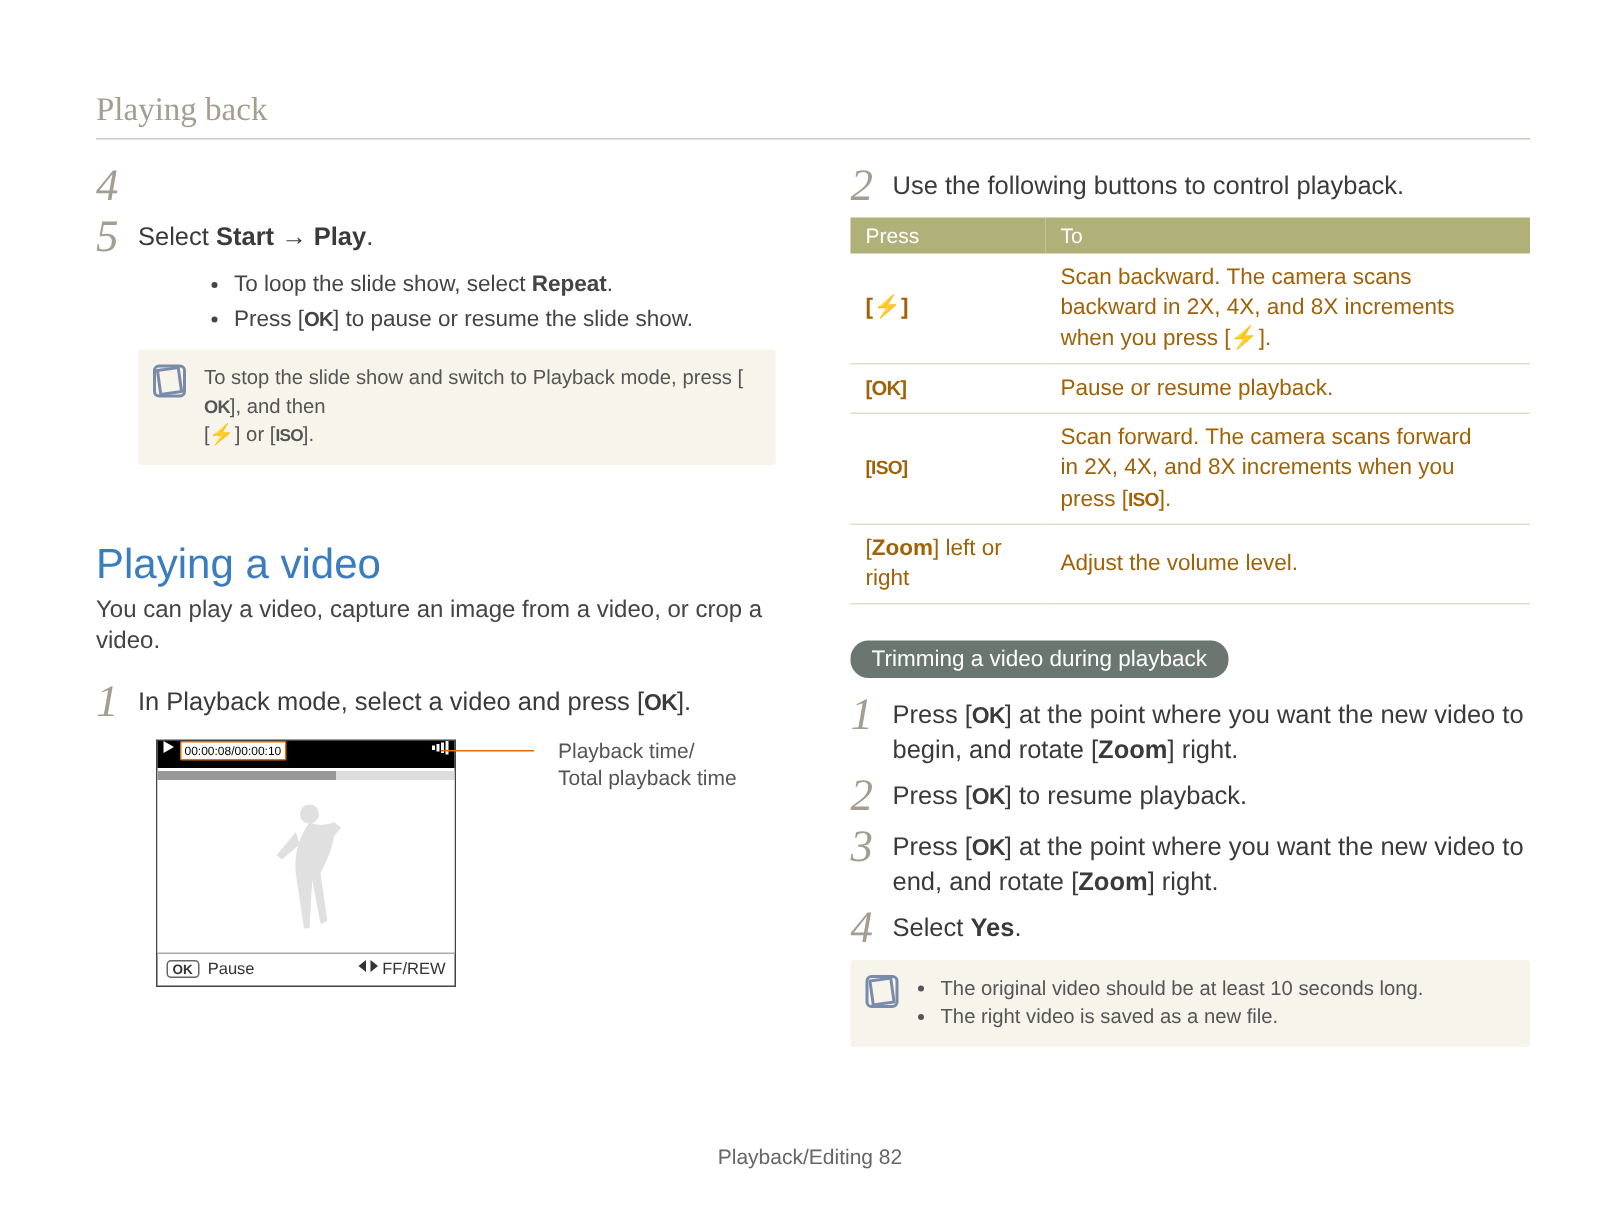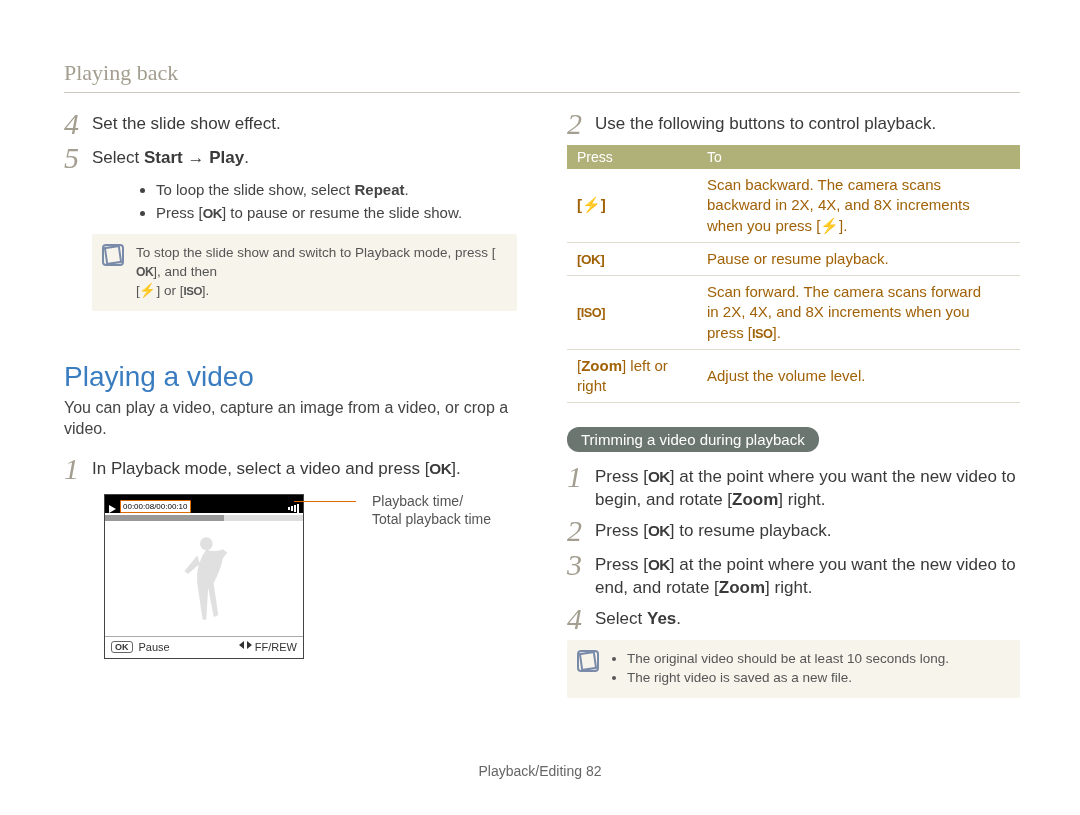--- a/index.html
+++ b/index.html
@@ -132,21 +132,21 @@
   }
   .video-thumb {
     width: 200px;
     border: 1px solid #444;
     background: #fff;
   }
   .video-top {
     height: 18px;
     background: #000;
     display: flex;
-    align-items: flex-end;
+    align-items: flex-start;
     padding: 0 4px;
     gap: 4px;
   }
   .play-i {
     width: 0; height: 0;
     border-left: 7px solid #fff;
     border-top: 4px solid transparent;
     border-bottom: 4px solid transparent;
   }
   .timecode {
@@ -292,21 +292,20 @@
 
 <div class="page">
   <div class="breadcrumb">Playing back</div>
 
   <div class="columns">
 
     <div class="col">
 
       <div class="step">
         <div class="step-num">4</div>
-        <div class="step-text">Set the slide show effect.</div>
       </div>
 
       <div class="step">
         <div class="step-num">5</div>
         <div class="step-text">
           <span>Select </span><b>Start</b><span> → </span><b>Play</b><span>.</span>
         </div>
       </div>
 
       <ul class="sub-bullets">

